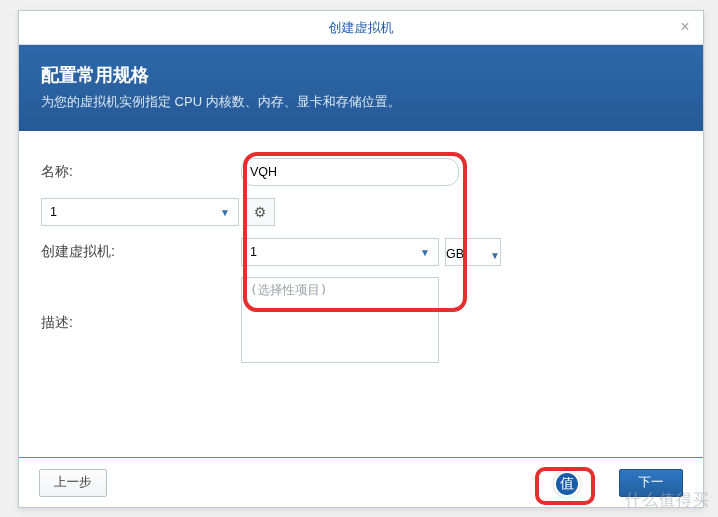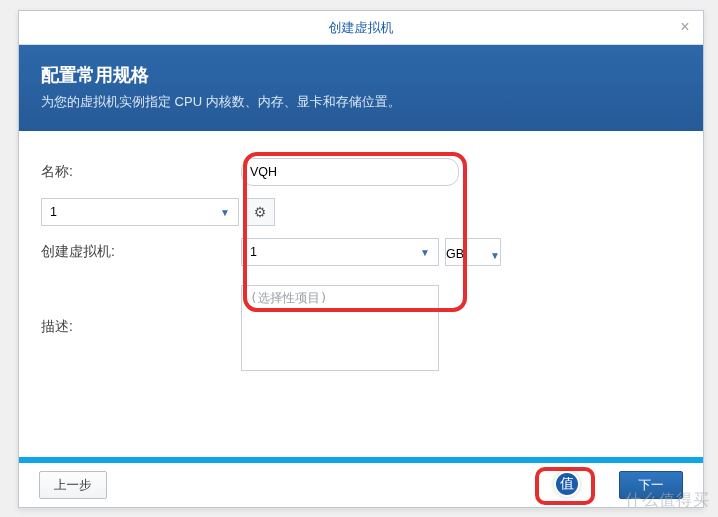--- a/index.html
+++ b/index.html
@@ -113,21 +113,20 @@
     justify-content: center;
     cursor: pointer;
     font-size: 14px;
     color: #555;
   }
   .textarea {
     width: 198px;
     height: 86px;
     resize: none;
     color: #4c1d95;
-    margin-top: 8px;
   }
   .textarea::placeholder { color: #9ba2a9; }
   .row.desc { align-items: center; height: auto; }
   .row.desc label { padding-top: 6px; }
 
   .highlight1 {
     position: absolute;
     left: 243px; top: 152px;
     width: 224px; height: 160px;
     border: 4px solid #e62e2e;
@@ -136,21 +135,21 @@
   }
   .highlight2 {
     position: absolute;
     left: 535px; top: 467px;
     width: 60px; height: 38px;
     border: 4px solid #e62e2e;
     border-radius: 10px;
     pointer-events: none;
   }
   .buttonbar {
-    border-top: 6px solid #0ea5e9;
+    border-top: 1px solid #0ea5e9;
     height: 50px;
     padding: 10px 20px;
     display: flex;
     align-items: center;
     justify-content: space-between;
   }
   .btn {
     min-width: 64px;
     height: 28px;
     font-size: 12.5px;

